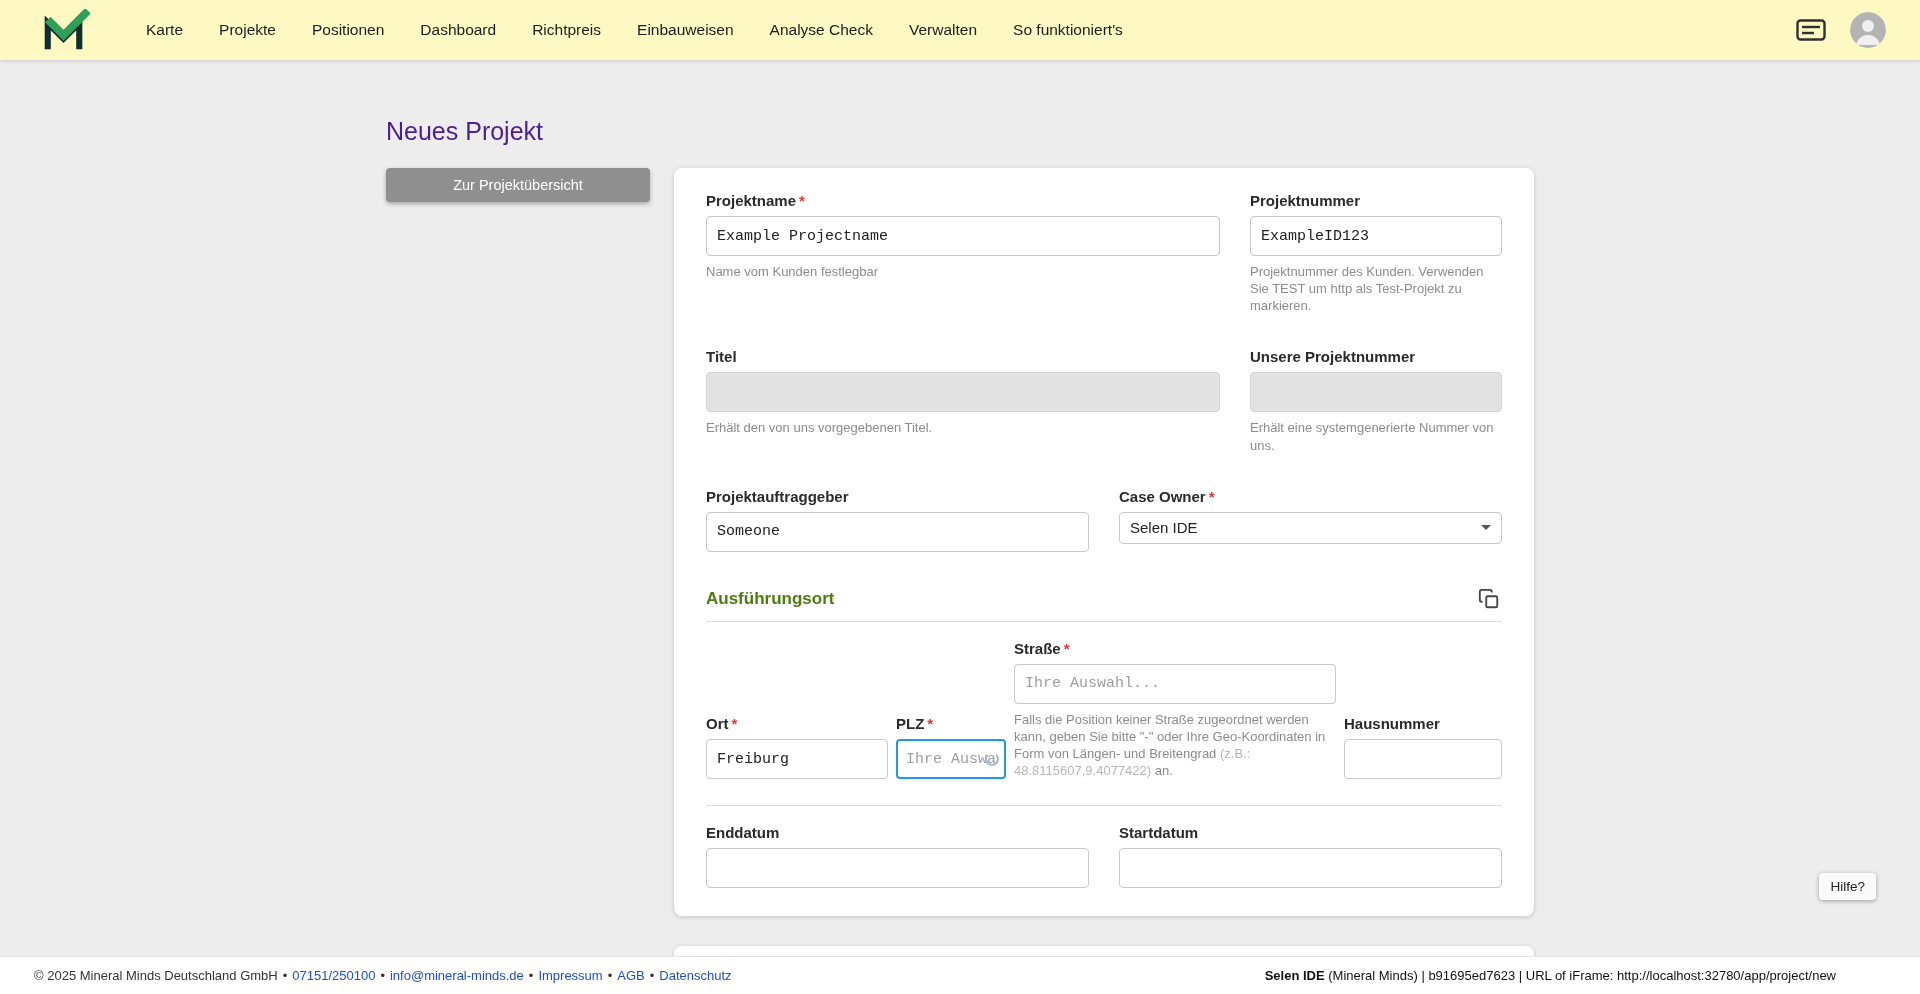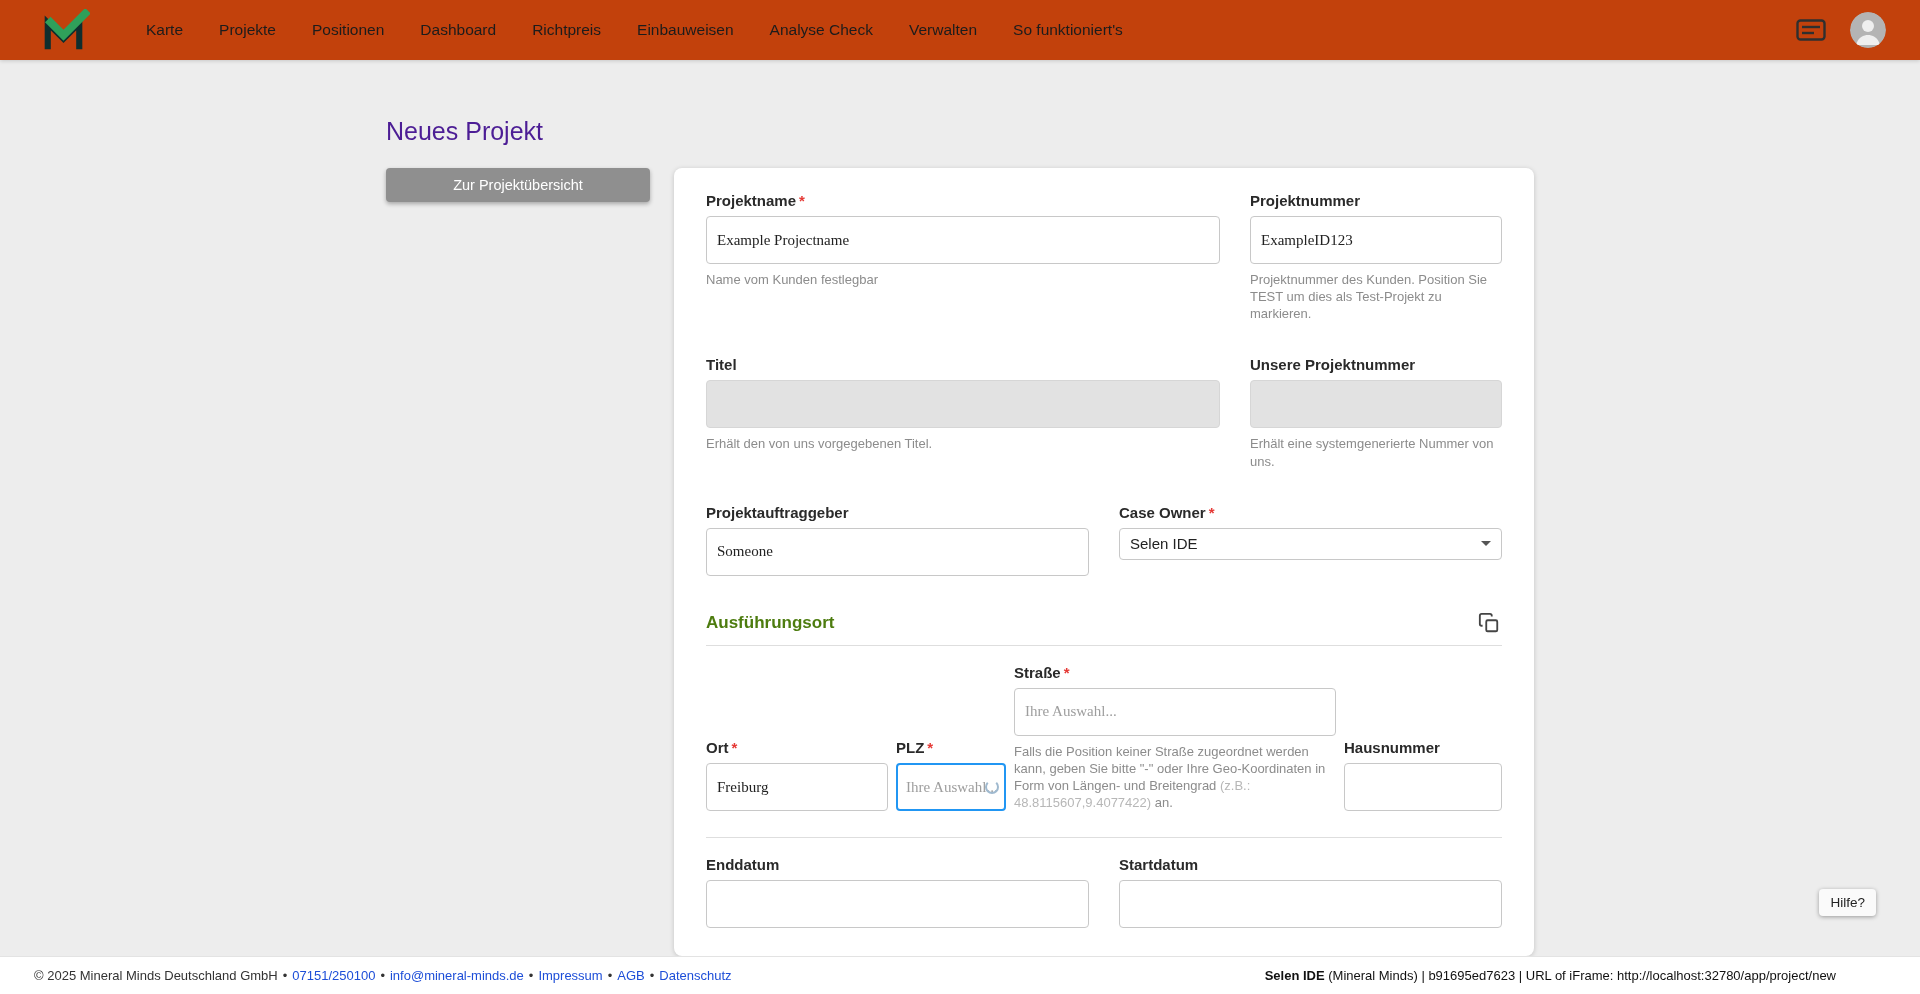--- a/index.html
+++ b/index.html
@@ -1,20 +1,20 @@
 <!DOCTYPE html>
 <html><head>
 <meta charset="utf-8">
 <style>
   * { margin:0; padding:0; box-sizing:border-box; }
   html,body { width:1920px; height:994px; overflow:hidden; background:#ededed;
               font-family:"Liberation Sans", sans-serif; color:#222; }
 
   
-  .topbar { position:fixed; top:0; left:0; right:0; height:60px; background:#c2410c;
+  .topbar { position:fixed; top:0; left:0; right:0; height:60px; background:#fef9c3;
             display:flex; align-items:center; padding:0 34px 0 44px;
             box-shadow:0 1px 4px rgba(0,0,0,0.16); z-index:30; }
   .brand-logo { width:46px; height:42px; display:block; cursor:pointer; }
   .mainnav { display:flex; gap:36px; margin-left:56px; align-items:center; }
   .nav-item { font-size:15.5px; color:#1c1c1c; cursor:pointer; white-space:nowrap; }
   .topbar-right { margin-left:auto; display:flex; align-items:center; gap:24px; }
   .icon-btn { cursor:pointer; display:flex; align-items:center; }
   .avatar-wrap { width:36px; height:36px; border-radius:50%; overflow:hidden; cursor:pointer; }
 
   
@@ -37,22 +37,22 @@
   
   .form-row { display:flex; gap:30px; margin-bottom:34px; align-items:flex-start; }
   .form-row:last-child { margin-bottom:4px; }
   .col-main { width:514px; flex:none; }
   .col-side { flex:1; }
   .col-half { flex:1; }
 
   .field-label { display:block; font-size:15px; font-weight:700; color:#2a2a2a; margin-bottom:7px; }
   .req { color:#e53935; margin-left:3px; font-weight:700; }
 
-  .text-input { width:100%; height:48px; border:1px solid #c8c8c8; border-radius:4px;
-                padding:0 10px; font-size:15px; color:#222; font-family:Liberation Serif, serif; background:#fff; }
+  .text-input { width:100%; height:40px; border:1px solid #c8c8c8; border-radius:4px;
+                padding:0 10px; font-size:15px; color:#222; font-family:Liberation Mono, monospace; background:#fff; }
   .text-input::placeholder { color:#9e9e9e; }
   .text-input:disabled { background:#e2e2e2; border-color:#d6d6d6; color:#555; }
   .text-input.focused { border:2px solid #2196f3; padding:0 8px; }
 
   .helper { font-size:13px; color:#8c8c8c; line-height:1.32; margin-top:7px; }
   .helper-light { color:#b7b7b7; }
 
   .select-box { width:100%; height:32px; border:1px solid #c8c8c8; border-radius:4px;
                 padding:0 10px; font-size:15px; color:#222; background:#fff;
                 display:flex; align-items:center; justify-content:space-between; cursor:pointer; }
@@ -70,21 +70,21 @@
   .col-strasse { width:322px; flex:none; }
   .col-haus { flex:1; }
 
   .input-wrap { position:relative; }
   .spinner { position:absolute; right:7px; top:50%; margin-top:-7px; width:14px; height:14px;
              border:2px solid #9fb9cf; border-top-color:transparent; border-radius:50%;
              animation:spin 1s linear infinite; }
   @keyframes spin { to { transform:rotate(360deg); } }
 
   
-  .help-btn { position:fixed; right:44px; bottom:78px; background:#fafafa; color:#222;
+  .help-btn { position:fixed; right:44px; bottom:94px; background:#fafafa; color:#222;
               font-size:13.5px; padding:6px 11px; border:none; border-radius:4px;
               box-shadow:0 1px 4px rgba(0,0,0,0.35); cursor:pointer; font-family:inherit; z-index:40; }
 
   
   .footer { position:fixed; left:0; right:0; bottom:0; height:38px; background:#fff;
             border-top:1px solid #e3e3e3; display:flex; align-items:center;
             justify-content:space-between; padding:0 84px 0 34px; font-size:13px; z-index:50; }
   .footer-left { display:flex; align-items:center; gap:5px; color:#333; white-space:nowrap; }
   .footer-sep { color:#333; }
   .footer-link { color:#1d4ed8; cursor:pointer; }
@@ -147,21 +147,21 @@
             <div class="col-main">
               <label class="field-label">
                 <span>Projektname</span><span class="req">*</span>
               </label>
               <input class="text-input" type="text" value="Example Projectname" style="">
               <div class="helper">Name vom Kunden festlegbar</div>
             </div>
             <div class="col-side">
               <label class="field-label">Projektnummer</label>
               <input class="text-input" type="text" value="ExampleID123" style="">
-              <div class="helper">Projektnummer des Kunden. Position Sie TEST um dies als Test-Projekt zu markieren.</div>
+              <div class="helper">Projektnummer des Kunden. Verwenden Sie TEST um http als Test-Projekt zu markieren.</div>
             </div>
           </div>
 
           <div class="form-row">
             <div class="col-main">
               <label class="field-label">Titel</label>
               <input class="text-input" type="text" disabled="" value="" style="">
               <div class="helper">Erhält den von uns vorgegebenen Titel.</div>
             </div>
             <div class="col-side">

